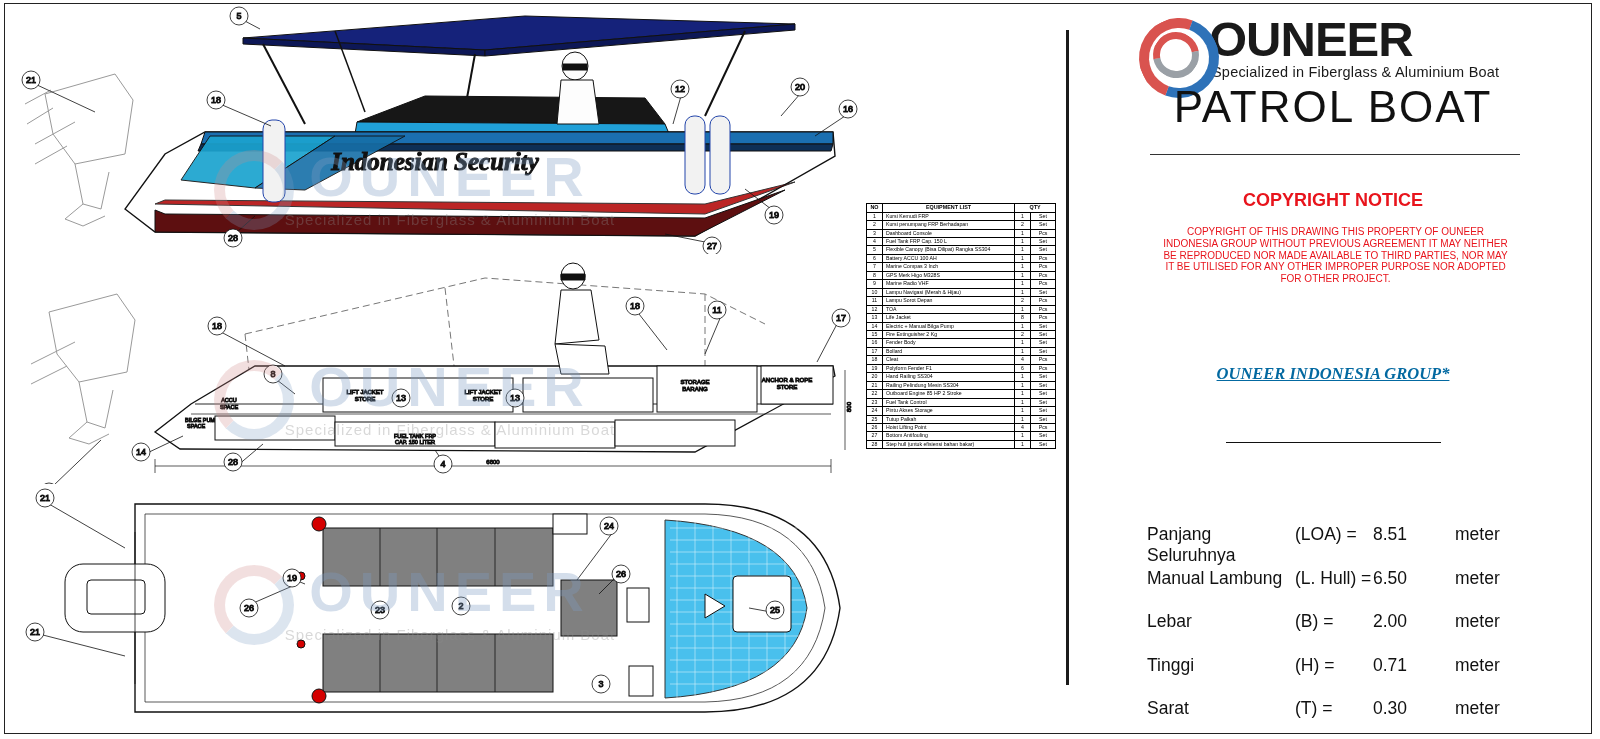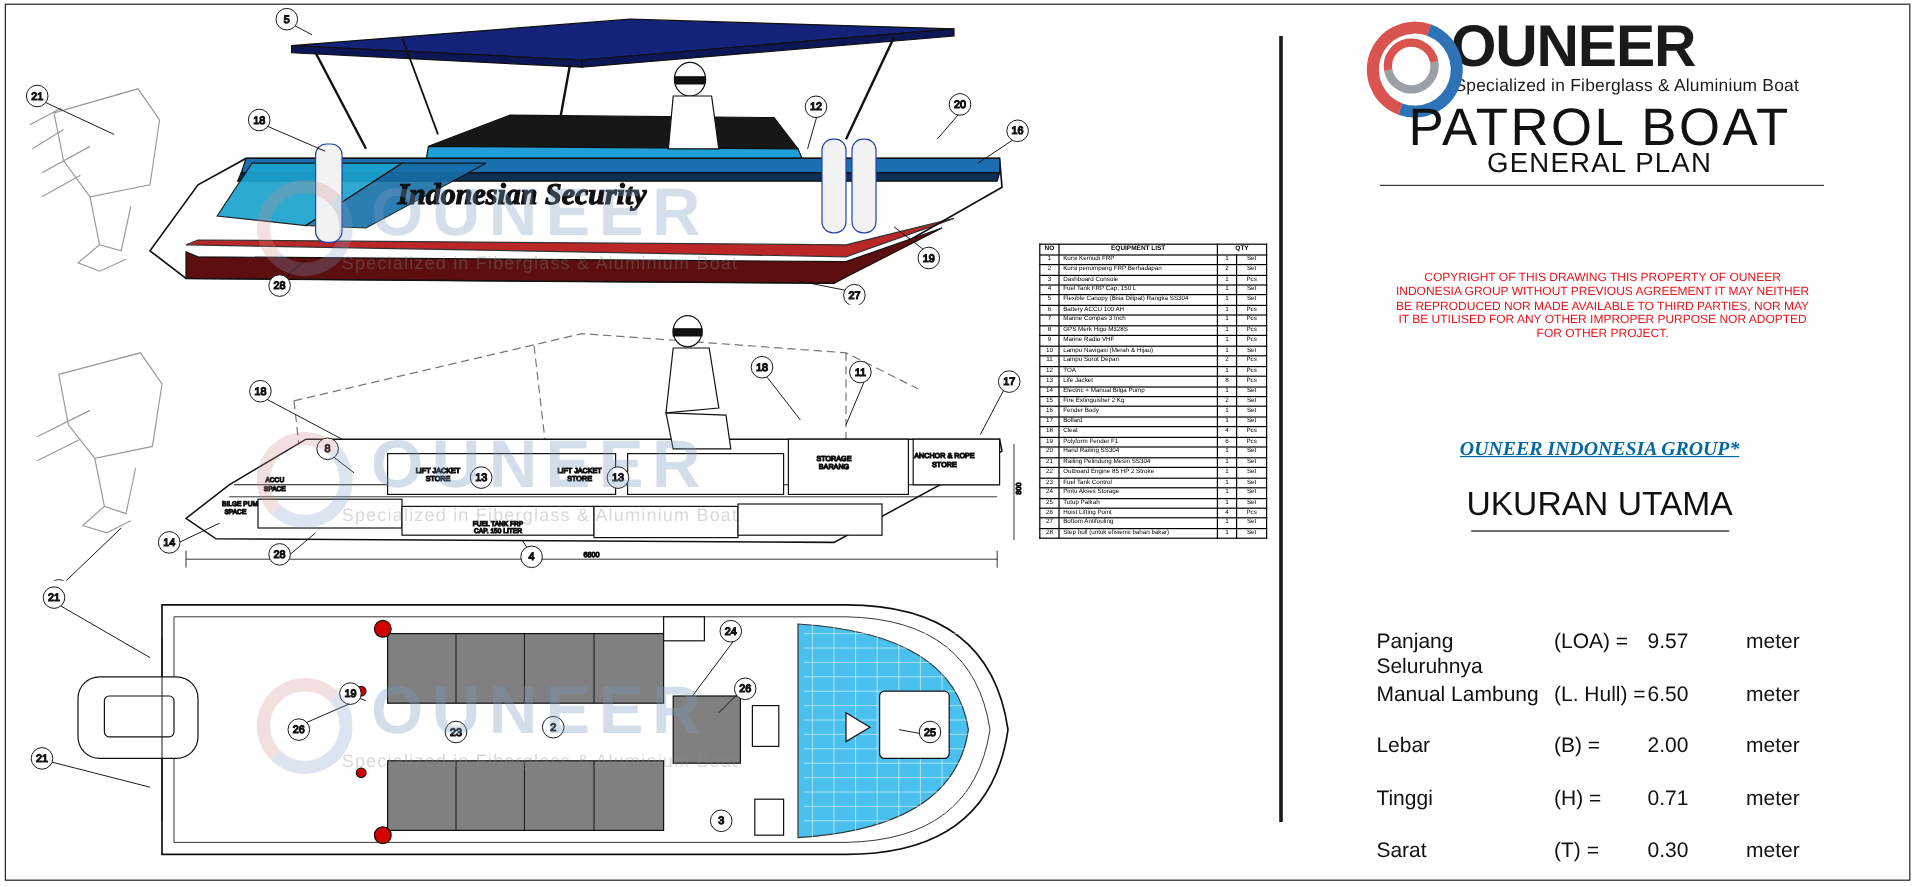--- a/index.html
+++ b/index.html
@@ -734,35 +734,34 @@
         <div class="ring"></div>
         <div class="ring2"></div>
       </div>
       <div class="logo-text">
         <div class="brand-name">OUNEER</div>
         <div class="brand-tag">Specialized in Fiberglass &amp; Aluminium Boat</div>
       </div>
     </div>
 
     <div class="title-main">PATROL BOAT</div>
-    <div class="title-sub">GENERAL PLAN</div>
     <div class="hr-line"></div>
 
+    <div class="copyright-title">COPYRIGHT NOTICE</div>
     <div class="copyright-body">COPYRIGHT OF THIS DRAWING THIS PROPERTY OF OUNEER INDONESIA GROUP WITHOUT PREVIOUS AGREEMENT IT MAY NEITHER BE REPRODUCED NOR MADE AVAILABLE TO THIRD PARTIES, NOR MAY IT BE UTILISED FOR ANY OTHER IMPROPER PURPOSE NOR ADOPTED FOR OTHER PROJECT.</div>
 
     <div class="group-line">OUNEER INDONESIA GROUP*</div>
 
-    <div class="ukuran-title">UKURAN UTAMA</div>
     <div class="ukuran-underline"></div>
 
     <div class="spec-list" id="spec-list">
         <div class="spec-row">
           <div class="spec-label">Panjang Seluruhnya</div>
           <div class="spec-code">(LOA) =</div>
-          <div class="spec-val">9.57</div>
+          <div class="spec-val">8.51</div>
           <div class="spec-unit">meter</div>
         </div>
         <div class="spec-row">
           <div class="spec-label">Manual Lambung</div>
           <div class="spec-code">(L. Hull) =</div>
           <div class="spec-val">6.50</div>
           <div class="spec-unit">meter</div>
         </div>
         <div class="spec-row">
           <div class="spec-label">Lebar</div>

